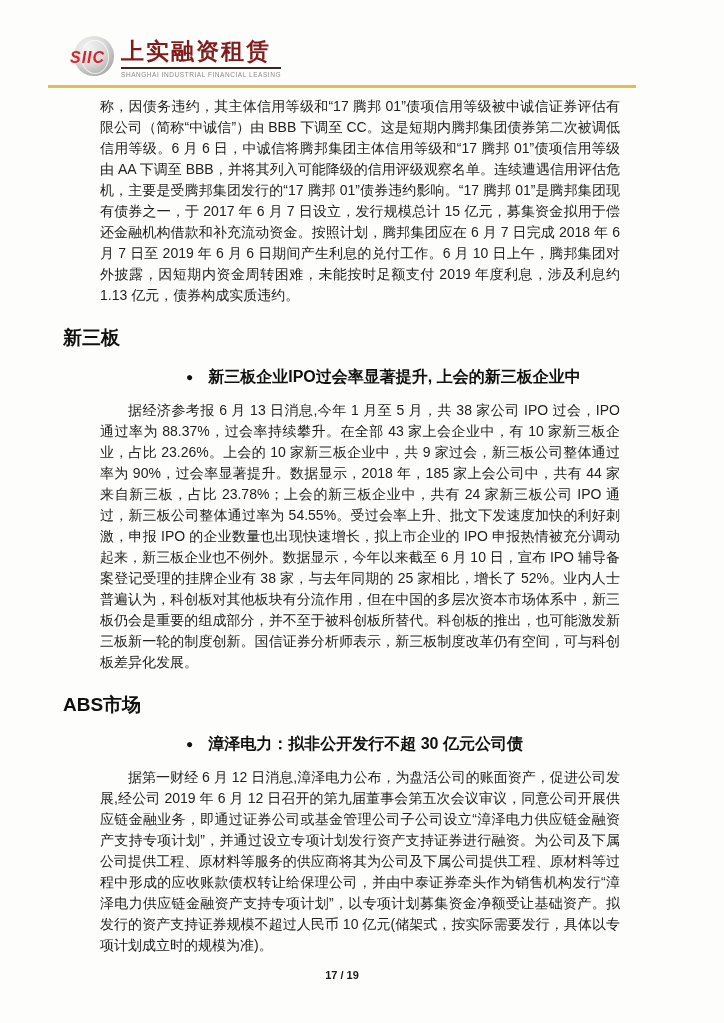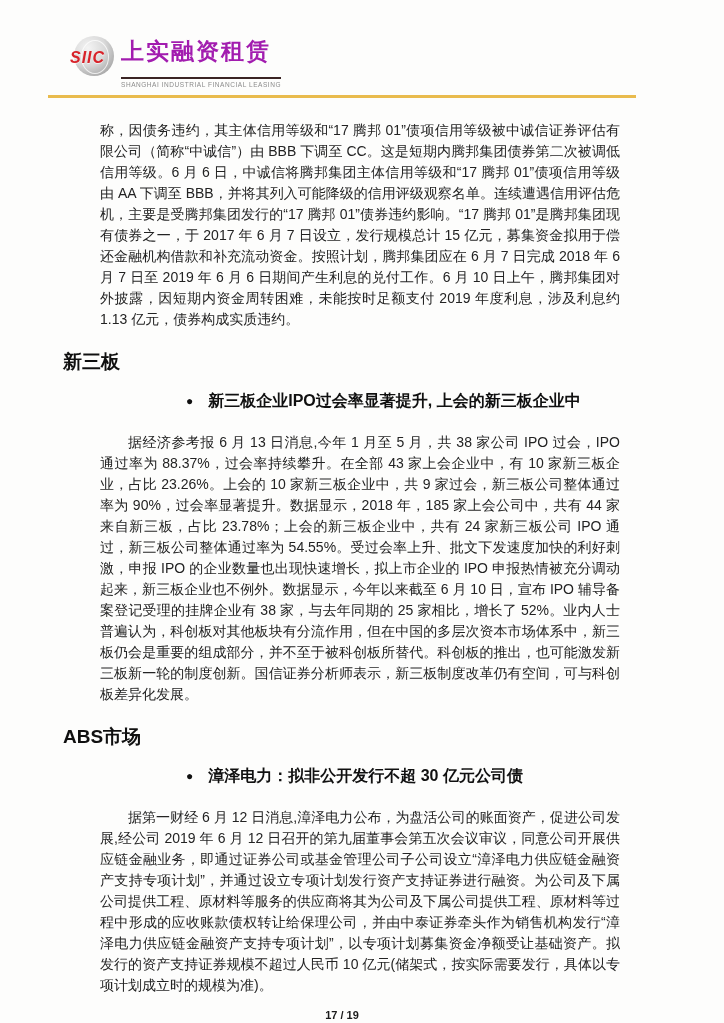--- a/index.html
+++ b/index.html
@@ -27,51 +27,51 @@
     border: 1px solid rgba(255,255,255,0.75);
   }
   .logo-siic {
     position: absolute; left: -4px; bottom: 9px;
     font-style: italic; font-weight: bold; font-size: 16px;
     color: #d8232a; letter-spacing: 1px;
     text-shadow: 0 1px 0 rgba(255,255,255,0.6);
   }
   .logo-names { display: flex; flex-direction: column; padding-top: 3px; }
   .logo-cn {
-    font-size: 23px; font-weight: bold; color: #a21caf;
+    font-size: 23px; font-weight: bold; color: #7f1d1d;
     letter-spacing: 2px; line-height: 1.1;
-    border-bottom: 2px solid #3a2424; padding-bottom: 13px;
+    border-bottom: 2px solid #3a2424; padding-bottom: 3px;
   }
   .logo-en {
     font-size: 6.5px; color: #8b8b8b; letter-spacing: 0.55px;
     margin-top: 2px; white-space: nowrap;
   }
 
   
   .rule { height: 3px; margin: 7px 48px 0 48px; }
 
   
-  .content { padding-top: 22px; }
+  .content { padding-top: 8px; }
   .para {
     margin: 0 64px 0 100px;
     font-size: 14px; line-height: 21px;
     text-align: justify; color: #232323;
   }
   .para.indent { text-indent: 2em; }
   .section-title {
     margin: 19px 64px 0 63px;
     font-size: 19px; font-weight: bold; color: #101010;
   }
   .item-head {
     margin: 16px 64px 0 186px;
     font-size: 16px; font-weight: bold; color: #101010;
     display: flex; align-items: baseline; gap: 15px;
   }
   .bullet-dot { font-size: 12px; position: relative; top: -1px; }
-  .item-body { margin-top: 20px; }
+  .item-body { margin-top: 12px; }
 
   
   .footer {
     margin-top: 13px; text-align: center;
     font-size: 11px; font-weight: bold; color: #1a1a1a;
   }
 </style>
 </head>
 <body>
 

